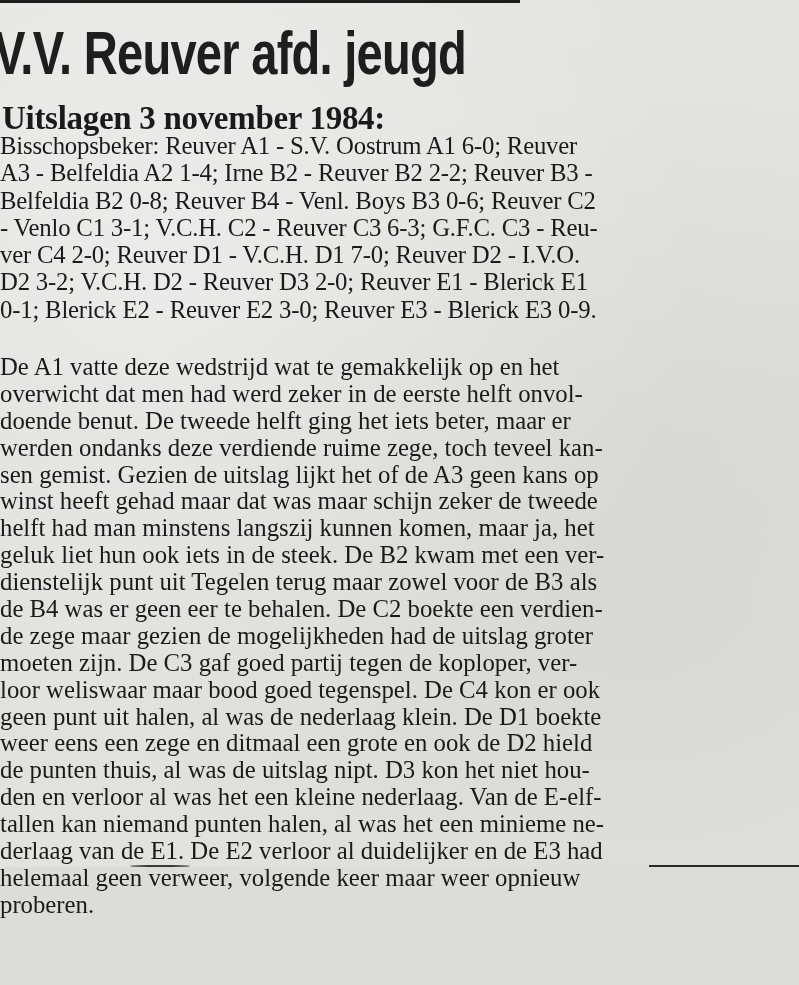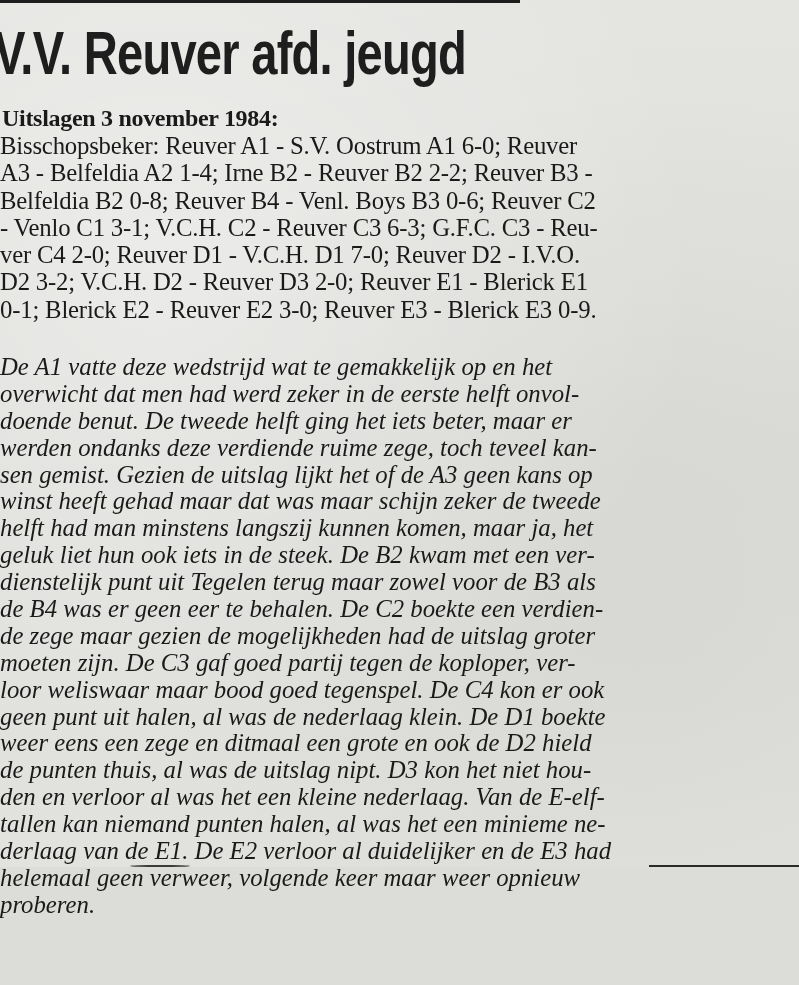--- a/index.html
+++ b/index.html
@@ -42,40 +42,40 @@
     transform: scaleX(0.76);
     transform-origin: left top;
     white-space: nowrap;
     color: #1f1e1e;
   }
   .subhead {
     position: absolute;
     left: 2px; top: 104px;
     margin: 0;
     font-weight: 700;
-    font-size: 24px;
+    font-size: 33px;
     line-height: 28px;
     white-space: nowrap;
     letter-spacing: -0.3px;
   }
   .block {
     position: absolute;
     left: 0;
     width: 800px;
   }
   .block .line {
     height: 27.5px;
     line-height: 27.5px;
     font-size: 25px;
     white-space: nowrap;
     letter-spacing: -0.2px;
   }
   .results { top: 132px; }
   .results .line { height: 27.3px; line-height: 27.3px; }
-  .body-text { top: 354px; font-style: italic; }
+  .body-text { top: 354px; }
   .body-text .line { height: 26.9px; line-height: 26.9px; letter-spacing: 0px; }
   .bottom-rule-left {
     position: absolute;
     left: 130px; bottom: 0;
     width: 60px; height: 2px;
     background: #3a3a3a;
     border-radius: 50%;
   }
   .bottom-rule-right {
     position: absolute;

